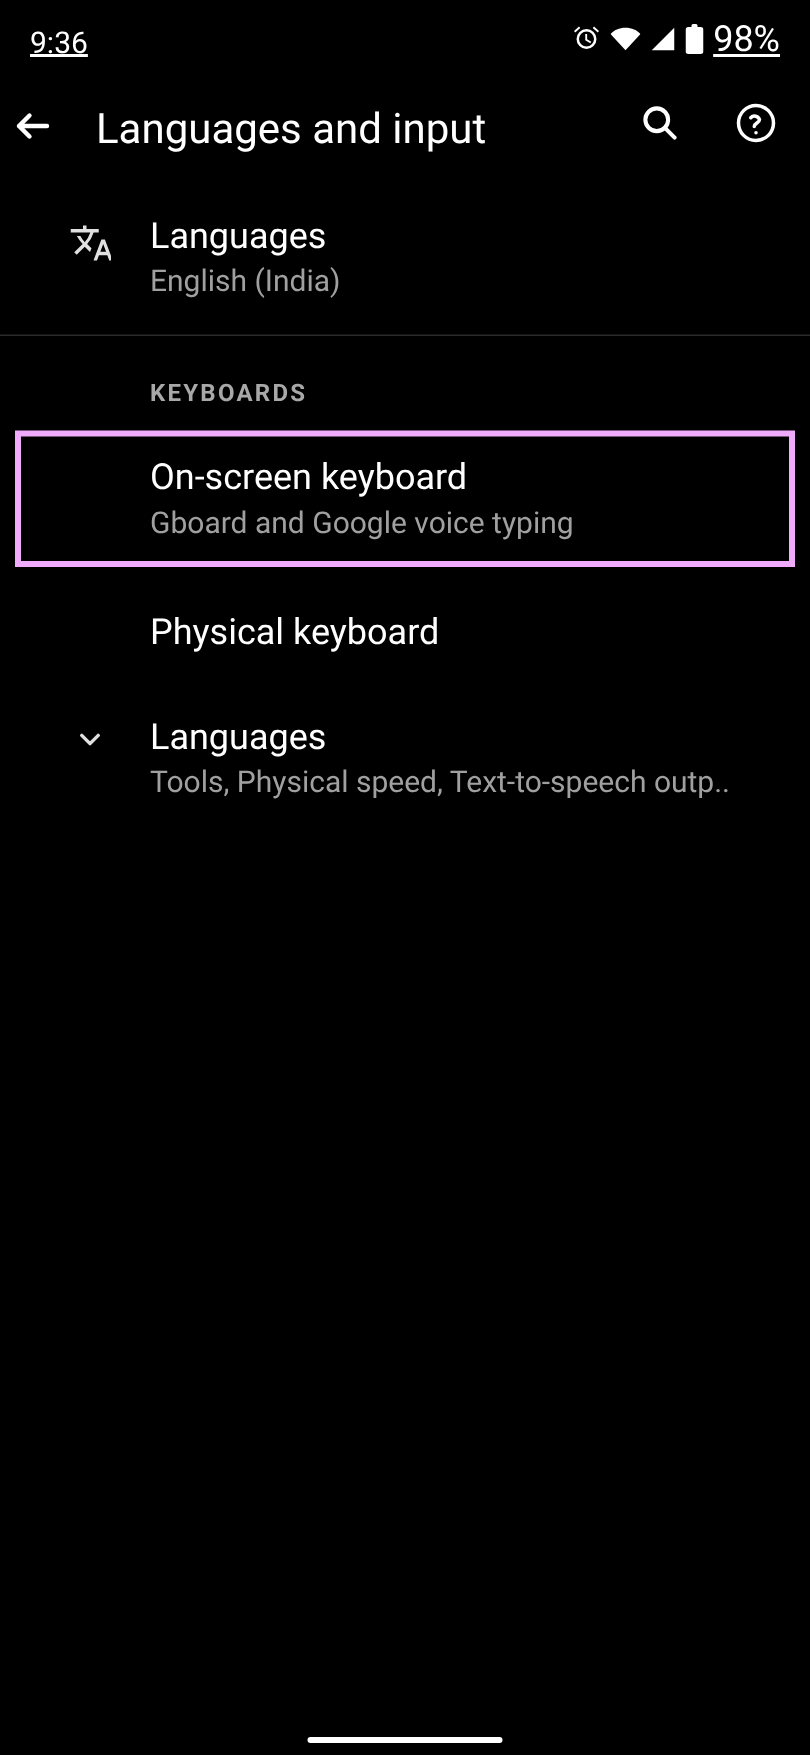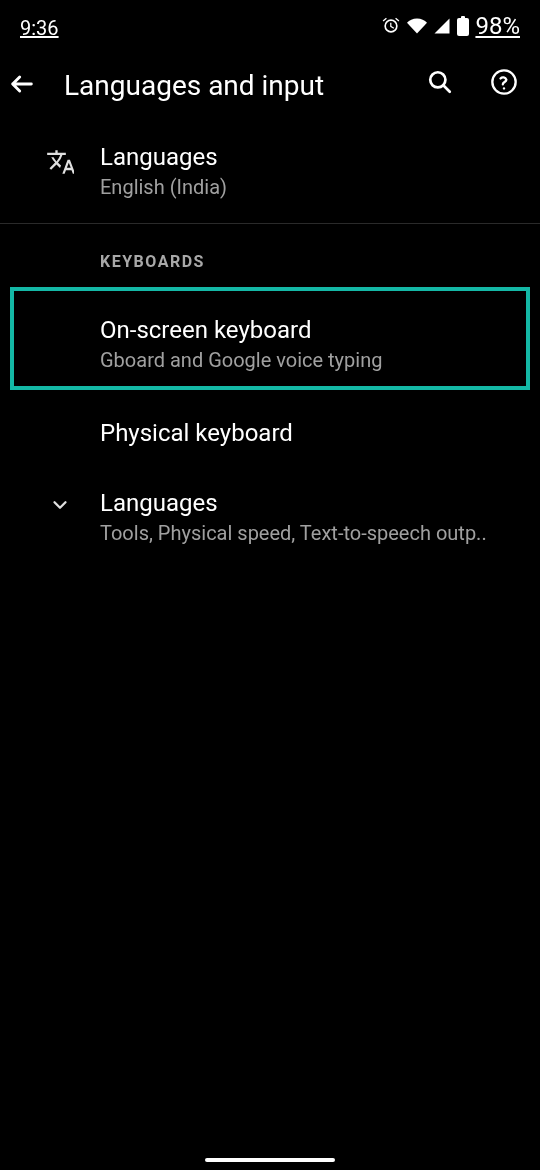--- a/index.html
+++ b/index.html
@@ -104,23 +104,23 @@
       margin: 8px 0 0 0;
     }
     .section-header {
       padding: 28px 20px 10px 100px;
       font-size: 16px;
       letter-spacing: 1.5px;
       color: #a8a8a8;
       font-weight: 700;
     }
     .highlight-box {
-      border: 4px solid #14b8a6;
+      border: 4px solid #f0abfc;
       margin: 6px 10px;
-      padding: 24px 10px 14px 10px;
+      padding: 12px 10px 14px 10px;
     }
     .highlight-box .settings-item {
       padding: 0;
     }
     .highlight-box .item-icon-slot {
       width: 76px;
     }
     .nav-bar {
       position: absolute;
       bottom: 8px;

